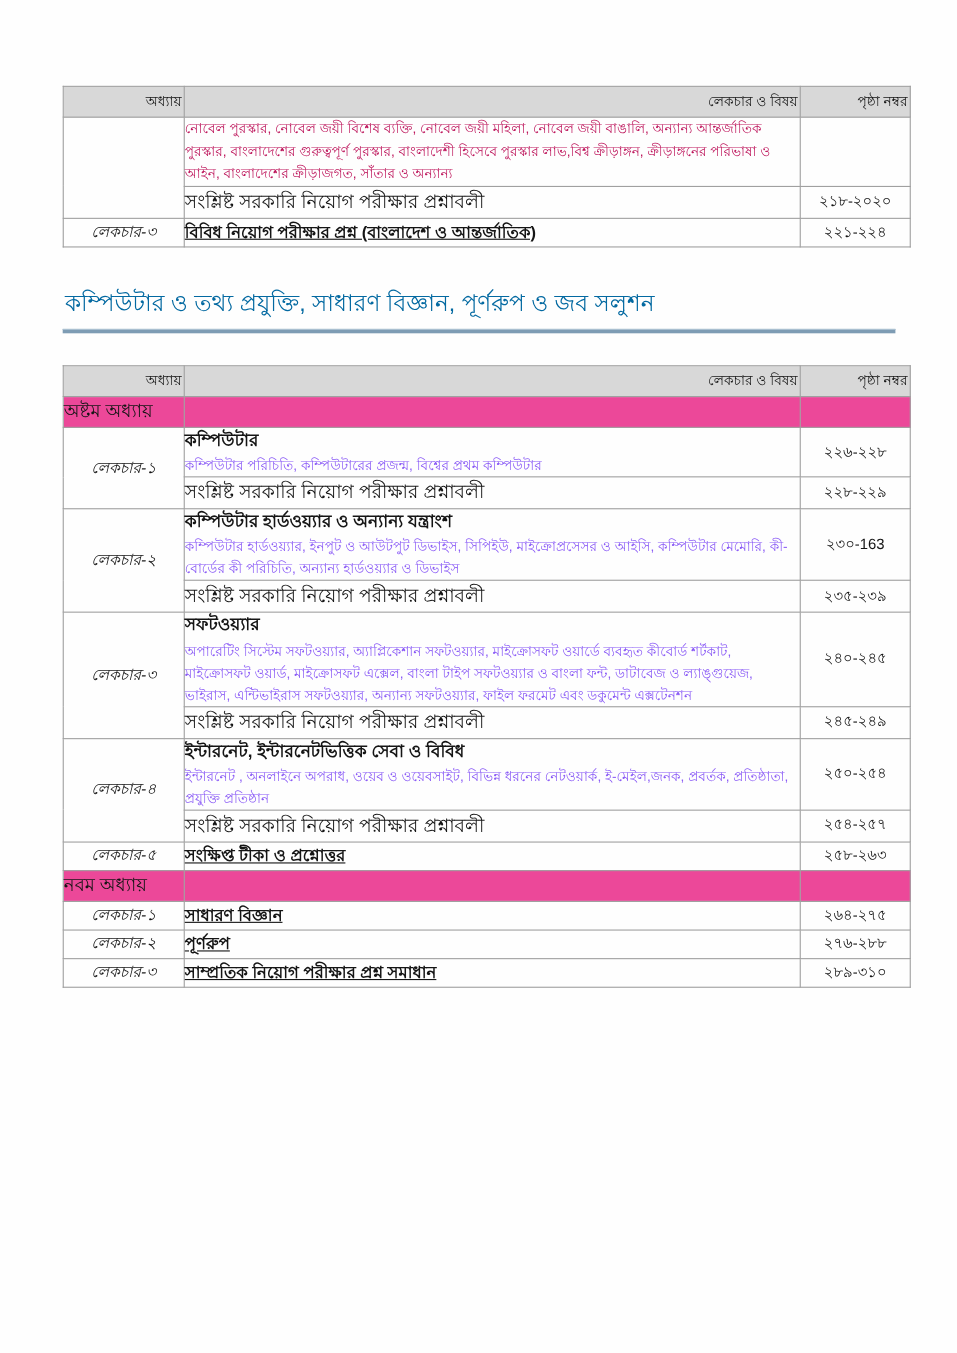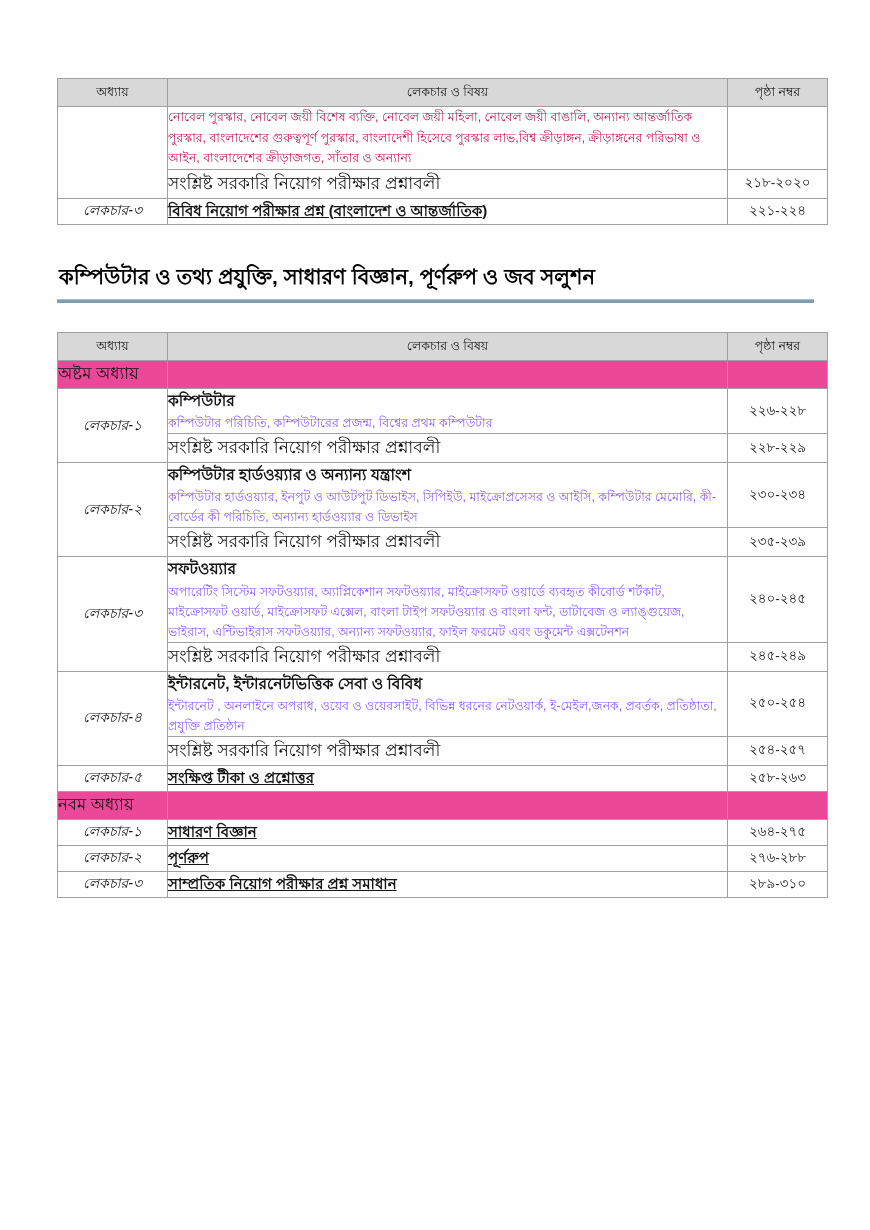--- a/index.html
+++ b/index.html
@@ -22,21 +22,21 @@
   table.toc col.c3{width:100px;}
   table.toc th, table.toc td{
     border:1px solid #a0a0a0;
     vertical-align:middle;
     padding:0;
   }
   table.toc th{
     background:#d8d8d8;
     font-weight:normal;
     font-size:12.5px;
-    text-align:center;
+    text-align:right;
     height:23px;
     padding:2px 2px;
   }
   td.chap{
     text-align:center;
     font-size:14px;
     padding:2px 2px;
     font-style:italic;
   }
   td.topic{
@@ -84,22 +84,22 @@
   td.desc-cell{
     padding:4px 10px 6px 12px;
     font-size:12.4px;
     line-height:1.66;
     vertical-align:top;
     color:#be185d;
   }
   .section-title{
     margin:37px 0 0 2px;
     font-size:21px;
-    font-weight:bold;
-    color:#000000;
+    font-weight:normal;
+    color:#0369a1;
     line-height:1.4;
   }
   .rule{
     margin-top:8px;
     height:3px;
     width:757px;
     background:#7e9cb4;
     border-top:1px solid #a9bfd0;
   }
   .tbl-gap{height:29px;}
@@ -178,21 +178,21 @@
           <td class="related">সংশ্লিষ্ট সরকারি নিয়োগ পরীক্ষার প্রশ্নাবলী</td>
           <td class="pages">২২৮-২২৯</td>
         </tr>
 
         <tr>
           <td class="chap" rowspan="2">লেকচার-২</td>
           <td class="topic">
             <div class="t-title">কম্পিউটার হার্ডওয়্যার ও অন্যান্য যন্ত্রাংশ</div>
             <div class="t-desc">কম্পিউটার হার্ডওয়্যার, ইনপুট ও আউটপুট ডিভাইস, সিপিইউ, মাইক্রোপ্রসেসর ও আইসি, কম্পিউটার মেমোরি, কী-বোর্ডের কী পরিচিতি, অন্যান্য হার্ডওয়্যার ও ডিভাইস</div>
           </td>
-          <td class="pages">২৩০-২৩৪</td>
+          <td class="pages">২৩০-163</td>
         </tr>
         <tr>
           <td class="related">সংশ্লিষ্ট সরকারি নিয়োগ পরীক্ষার প্রশ্নাবলী</td>
           <td class="pages">২৩৫-২৩৯</td>
         </tr>
 
         <tr>
           <td class="chap" rowspan="2">লেকচার-৩</td>
           <td class="topic">
             <div class="t-title">সফটওয়্যার</div>

